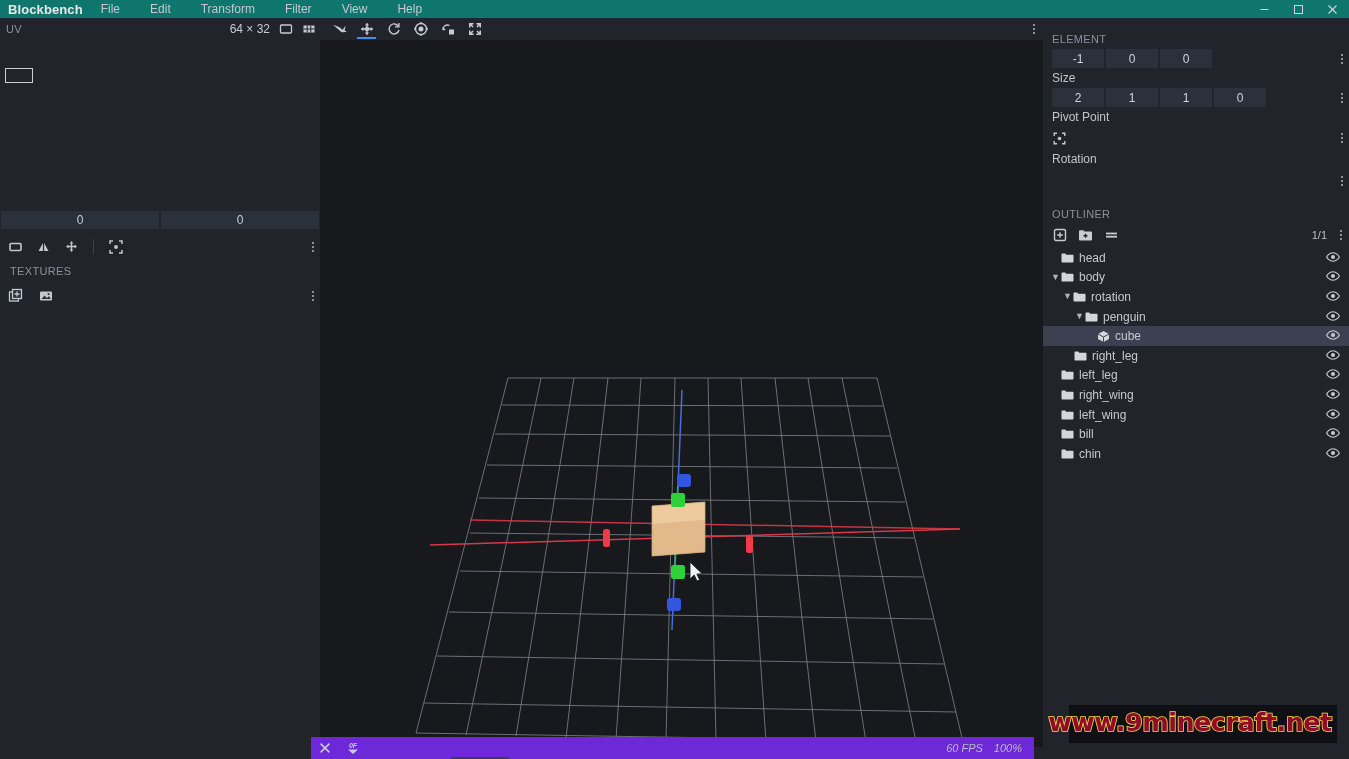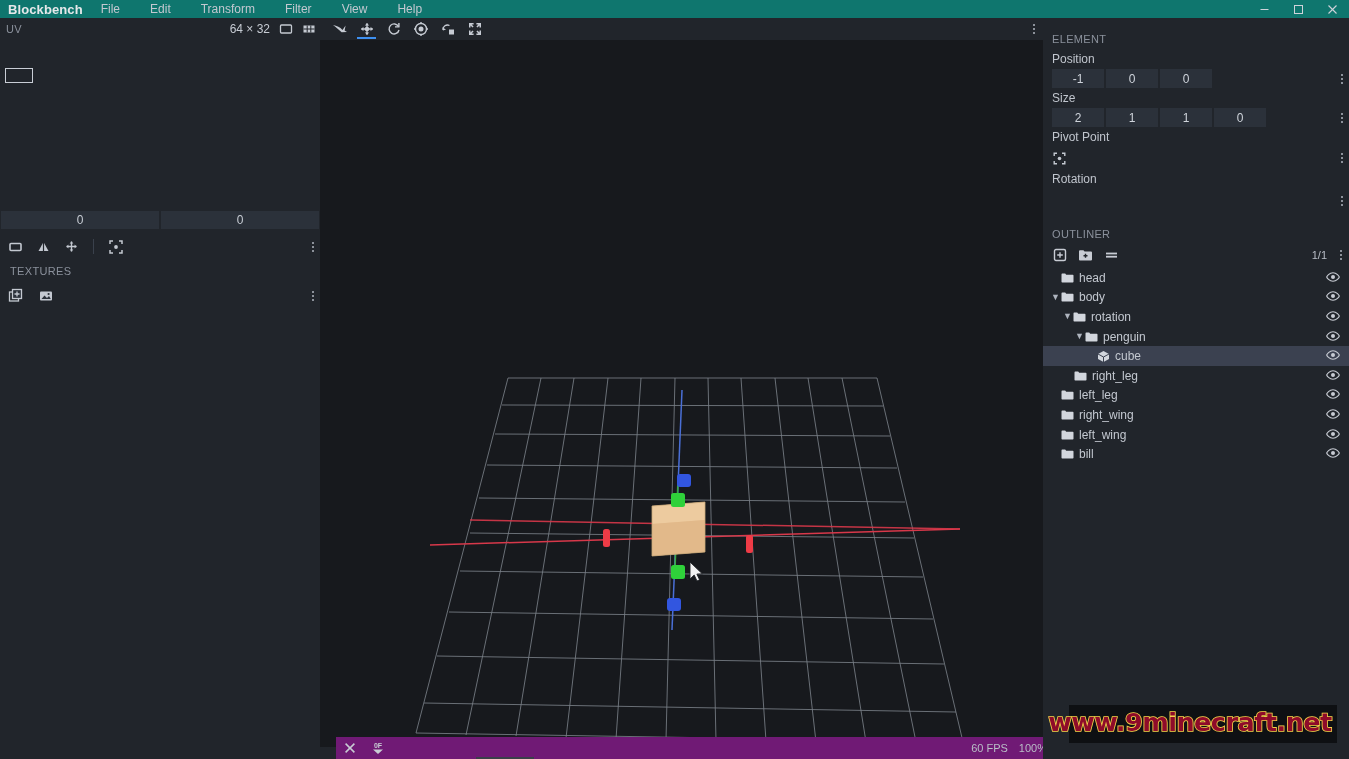--- a/index.html
+++ b/index.html
@@ -118,22 +118,22 @@
     content:""; position:absolute; left:4px; right:4px; bottom:1px; height:2px; background:#3e90f0;
   }
   .vptoolbar .kebab{ right:8px; }
   .vpcanvas{
     position:relative; width:723px; height:707px; background:#17191d;
   }
   .vpstatus{
     position:relative; height:12px; background:#21252b;
   }
   .statusbar{
-    position:absolute; left:336px; bottom:0; width:723px; height:22px;
-    background:#701a75; display:flex; align-items:center; padding:0 8px;
+    position:absolute; left:311px; bottom:0; width:723px; height:22px;
+    background:#6d28d9; display:flex; align-items:center; padding:0 8px;font-style:italic;
   }
   .statusbar .left{ display:flex; align-items:center; gap:12px; }
   .statusbar .right{
     position:absolute; right:12px; display:flex; align-items:center; gap:11px;
     font-size:11px; color:#b9bec7;
   }
   .progressnub{
     position:absolute; left:140px; bottom:-3px; width:58px; height:5px; background:#3a4049;
   }
 
@@ -480,21 +480,20 @@
     <div class="right">
       <span>60 FPS</span>
       <span>100%</span>
     </div>
   </div>
 
   <div class="rightpanel">
 
     <div class="section-title">ELEMENT</div>
 
-    <div class="field-label">Position</div>
     <div class="inputs-wrap">
       <div class="inputs">
         <div class="numinput">-1</div>
         <div class="numinput">0</div>
         <div class="numinput">0</div>
       </div>
       <span class="kebab">
           <i></i>
           <i></i>
           <i></i>
@@ -725,20 +724,35 @@
         </span>
         <span>bill</span>
         <span class="eye">
           <svg width="14" height="10" viewBox="0 0 14 10">
               <path d="M7 0.7 C3.2 .7 .9 4.2 .7 5 c .2 .8 2.5 4.3 6.3 4.3 s 6.1-3.5 6.3-4.3 C13.1 4.2 10.8 .7 7 .7 Z" fill="none" stroke="#c8ccd4" stroke-width="1.1"></path>
               <circle cx="7" cy="5" r="2" fill="#c8ccd4"></circle>
             </svg>
         </span>
       </div>
 
+      <div class="node" style="padding-left:7px;">
+        <span class="chev empty">▼</span>
+        <span class="nodeicon">
+          <svg width="13" height="12" viewBox="0 0 13 12">
+              <path d="M0.5 2.4 a.8 .8 0 0 1 .8-.8 h2.9 l1 1.2 H11.7 a.8 .8 0 0 1 .8 .8 V9.8 a.8 .8 0 0 1-.8 .8 H1.3 a.8 .8 0 0 1-.8-.8 Z" fill="#d2d6dd"></path>
+            </svg>
+        </span>
+        <span>chin</span>
+        <span class="eye">
+          <svg width="14" height="10" viewBox="0 0 14 10">
+              <path d="M7 0.7 C3.2 .7 .9 4.2 .7 5 c .2 .8 2.5 4.3 6.3 4.3 s 6.1-3.5 6.3-4.3 C13.1 4.2 10.8 .7 7 .7 Z" fill="none" stroke="#c8ccd4" stroke-width="1.1"></path>
+              <circle cx="7" cy="5" r="2" fill="#c8ccd4"></circle>
+            </svg>
+        </span>
+      </div>
 
     </div>
   </div>
 
   <div class="wm-bg"></div>
   <div class="watermark">www.9minecraft.net</div>
 
 </div>
 
 </body></html>

